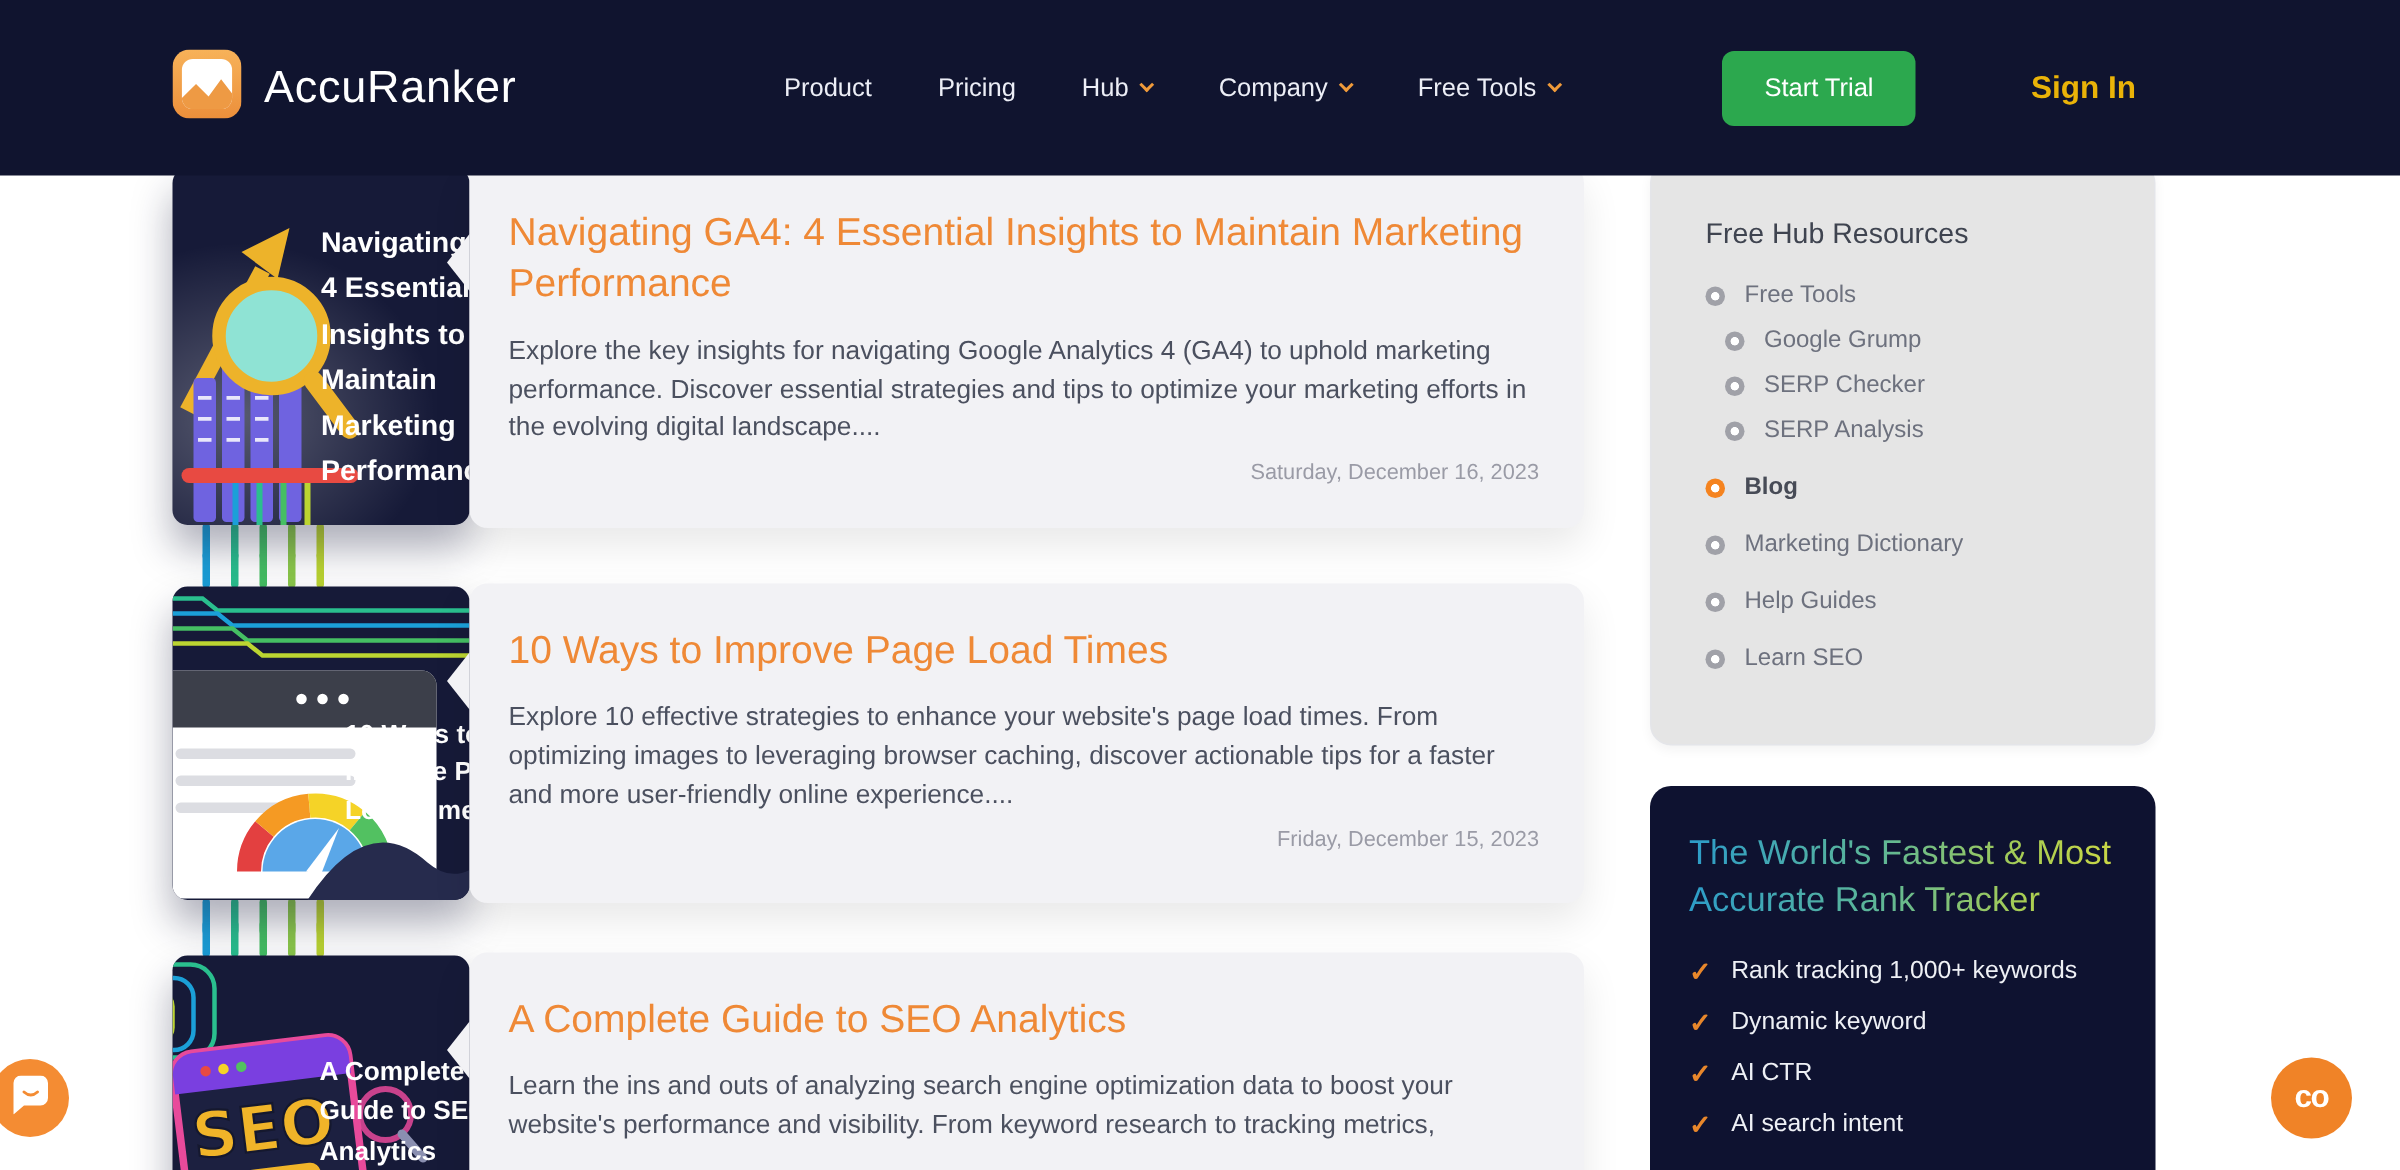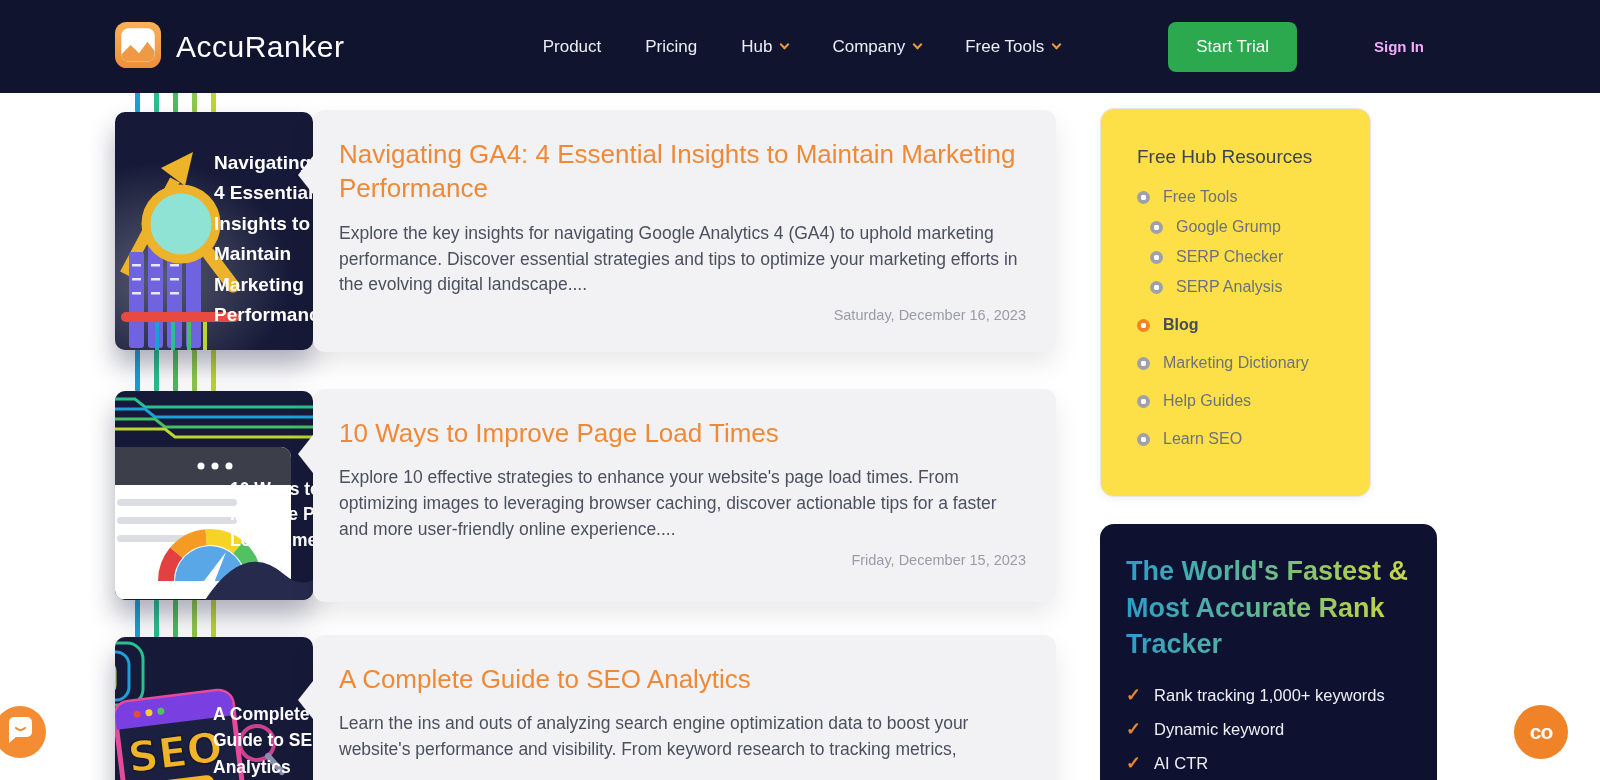--- a/index.html
+++ b/index.html
@@ -1,33 +1,33 @@
 <!DOCTYPE html>
 <html><head>
 <meta charset="utf-8">
 <style>
   * { margin:0; padding:0; box-sizing:border-box; }
   html,body { width:1600px; height:780px; overflow:hidden; background:#ffffff;
     font-family:"Liberation Sans", sans-serif; position:relative; }
 
   
-  .header { position:absolute; left:0; top:0; width:1600px; height:93px;
+  .header { position:absolute; left:0; top:0; width:1600px; height:117px;
     background:#10142f; display:flex; align-items:center;
     padding:0 176px 0 115px; z-index:20; }
   .brand { display:flex; align-items:center; gap:15px; cursor:pointer; }
   .brand-name { color:#ffffff; font-size:30px; font-weight:300; letter-spacing:.5px; }
   .nav { margin-left:auto; display:flex; align-items:center; gap:44px; }
   .nav-item { color:#eceef6; font-size:17px; cursor:pointer; display:flex;
     align-items:center; gap:9px; white-space:nowrap; }
   .chev { display:inline-block; width:7px; height:7px; border-right:2.5px solid #ef9a3a;
     border-bottom:2.5px solid #ef9a3a; transform:rotate(45deg); margin-top:-4px; }
   .btn-trial { margin-left:64px; background:#2ca84e; color:#ffffff; border:none;
     border-radius:8px; padding:15px 28px; font-size:17px; cursor:pointer;
     font-family:"Liberation Sans", sans-serif; }
-  .sign-in { margin-left:33px; color:#f0abfc; font-size:15px; font-weight:700; cursor:pointer; }
+  .sign-in { margin-left:33px; color:#eab308; font-size:21px; font-weight:700; cursor:pointer; }
 
   
   .post-row { position:absolute; left:115px; width:941px; }
   #row-0 { top:110px; height:242px; }
   #row-1 { top:389px; height:213px; }
   #row-2 { top:635px; height:242px; }
 
   .stripes { position:absolute; left:20px; display:flex; gap:14px; z-index:0; }
   .stripes.top { top:-21px; } .stripes.bottom { bottom:-21px; }
   .stripe { width:5px; height:24px; border-radius:3px; }
@@ -50,37 +50,37 @@
   .post-card::before { content:""; position:absolute; left:-15px; top:46px;
     border-top:19px solid transparent; border-bottom:19px solid transparent;
     border-right:15px solid #f2f2f5; }
   .post-title { color:#ef8936; font-size:26px; font-weight:400; line-height:1.32;
     cursor:pointer; max-width:690px; }
   .post-excerpt { color:#4b505f; font-size:17.5px; line-height:1.48; margin-top:15px;
     max-width:690px; }
   .post-date { color:#9a9ba6; font-size:14.5px; margin-top:9px;text-align:right; }
 
   
-  .resources-card { position:absolute; left:1100px; top:108px; width:271px; height:389px;
-    background:#fde047; border:1px solid #e4e5e9; border-radius:14px;
+  .resources-card { position:absolute; left:1100px; top:108px; width:337px; height:389px;
+    background:#e5e5e5; border:1px solid #e4e5e9; border-radius:14px;
     box-shadow:0 3px 8px rgba(0,0,0,.05); padding:37px 20px 0 36px; z-index:3; }
   .resources-title { color:#3f4450; font-size:19px; font-weight:500; }
   .res-list { list-style:none; margin-top:7px; }
   .res-item { display:flex; align-items:center; gap:13px; font-size:16px; color:#6d717e;
     cursor:pointer; margin-top:20px; }
   .res-item.sub { margin-left:13px; margin-top:12px;text-align:right; }
   .res-item.active { font-weight:700; color:#474b56; }
   .bullet { flex:0 0 13px; width:13px; height:13px; border-radius:50%;
     background:radial-gradient(circle at 50% 50%, #ffffff 0 2.6px, #a0a1a8 3px); }
   .res-item.active .bullet {
     background:radial-gradient(circle at 50% 50%, #ffffff 0 2.6px, #f5831f 3px); }
 
   .promo-card { position:absolute; left:1100px; top:524px; width:337px; height:300px;
     background:#0e1230; border-radius:14px; padding:29px 24px 0 26px; z-index:3; }
-  .promo-title { font-size:27px; font-weight:700; line-height:1.36;
+  .promo-title { font-size:23px; font-weight:400; line-height:1.36;
     background:linear-gradient(90deg,#2d9dc9 0%,#5fb795 45%,#a9cd53 78%,#ccd845 100%);
     -webkit-background-clip:text; background-clip:text; color:transparent; }
   .promo-list { list-style:none; margin-top:21px; }
   .promo-item { display:flex; align-items:center; gap:13px; margin-top:12px;
     color:#eef0f5; font-size:16.5px; }
   .check-icon::before { content:"\2713"; color:#e8872b; font-weight:700; font-size:18px; }
 
   
   .chat-fab { position:absolute; left:-6px; top:706px; width:52px; height:52px;
     border-radius:50%; background:#f48c33; display:flex; align-items:center;

